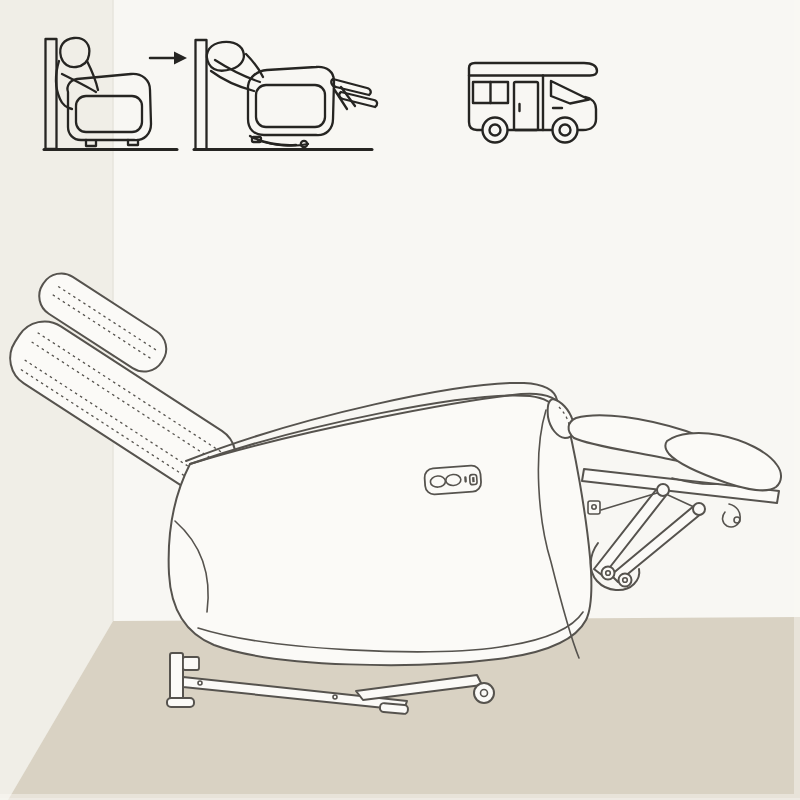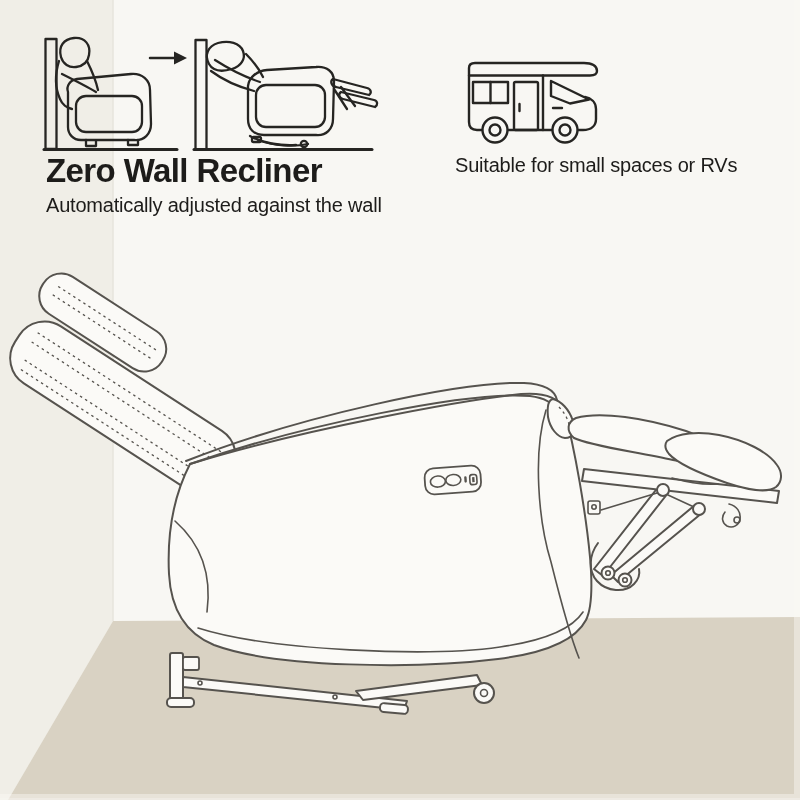--- a/index.html
+++ b/index.html
@@ -162,22 +162,17 @@
       <path class="icon-ln" style="stroke-width:2.4" d="M551,81 L589,99.5 L570,103.5 L551,96 Z"></path>
       <path class="icon-ln" style="stroke-width:2.4" d="M543,130 L583,130 C591,130 596,126 596,119 L596,109 C596,102 591,98 585,97"></path>
       <path class="icon-ln" style="stroke-width:2.4" d="M553,108 H562"></path>
       <circle class="icon-ln bgfill" style="stroke-width:2.4" cx="495" cy="130" r="12.5"></circle>
       <circle class="icon-ln" style="stroke-width:2.4" cx="495" cy="130" r="5.5"></circle>
       <circle class="icon-ln bgfill" style="stroke-width:2.4" cx="565" cy="130" r="12.5"></circle>
       <circle class="icon-ln" style="stroke-width:2.4" cx="565" cy="130" r="5.5"></circle>
     </g>
   </svg>
 
-  <div class="feature feature-left">
-    <h1>Zero Wall Recliner</h1>
-    <p>Automatically adjusted against the wall</p>
-  </div>
   <div class="feature feature-right">
-    <p>Suitable for small spaces or RVs</p>
   </div>
 
   <div class="edge-frame"></div>
 </div>
 
 </body></html>

